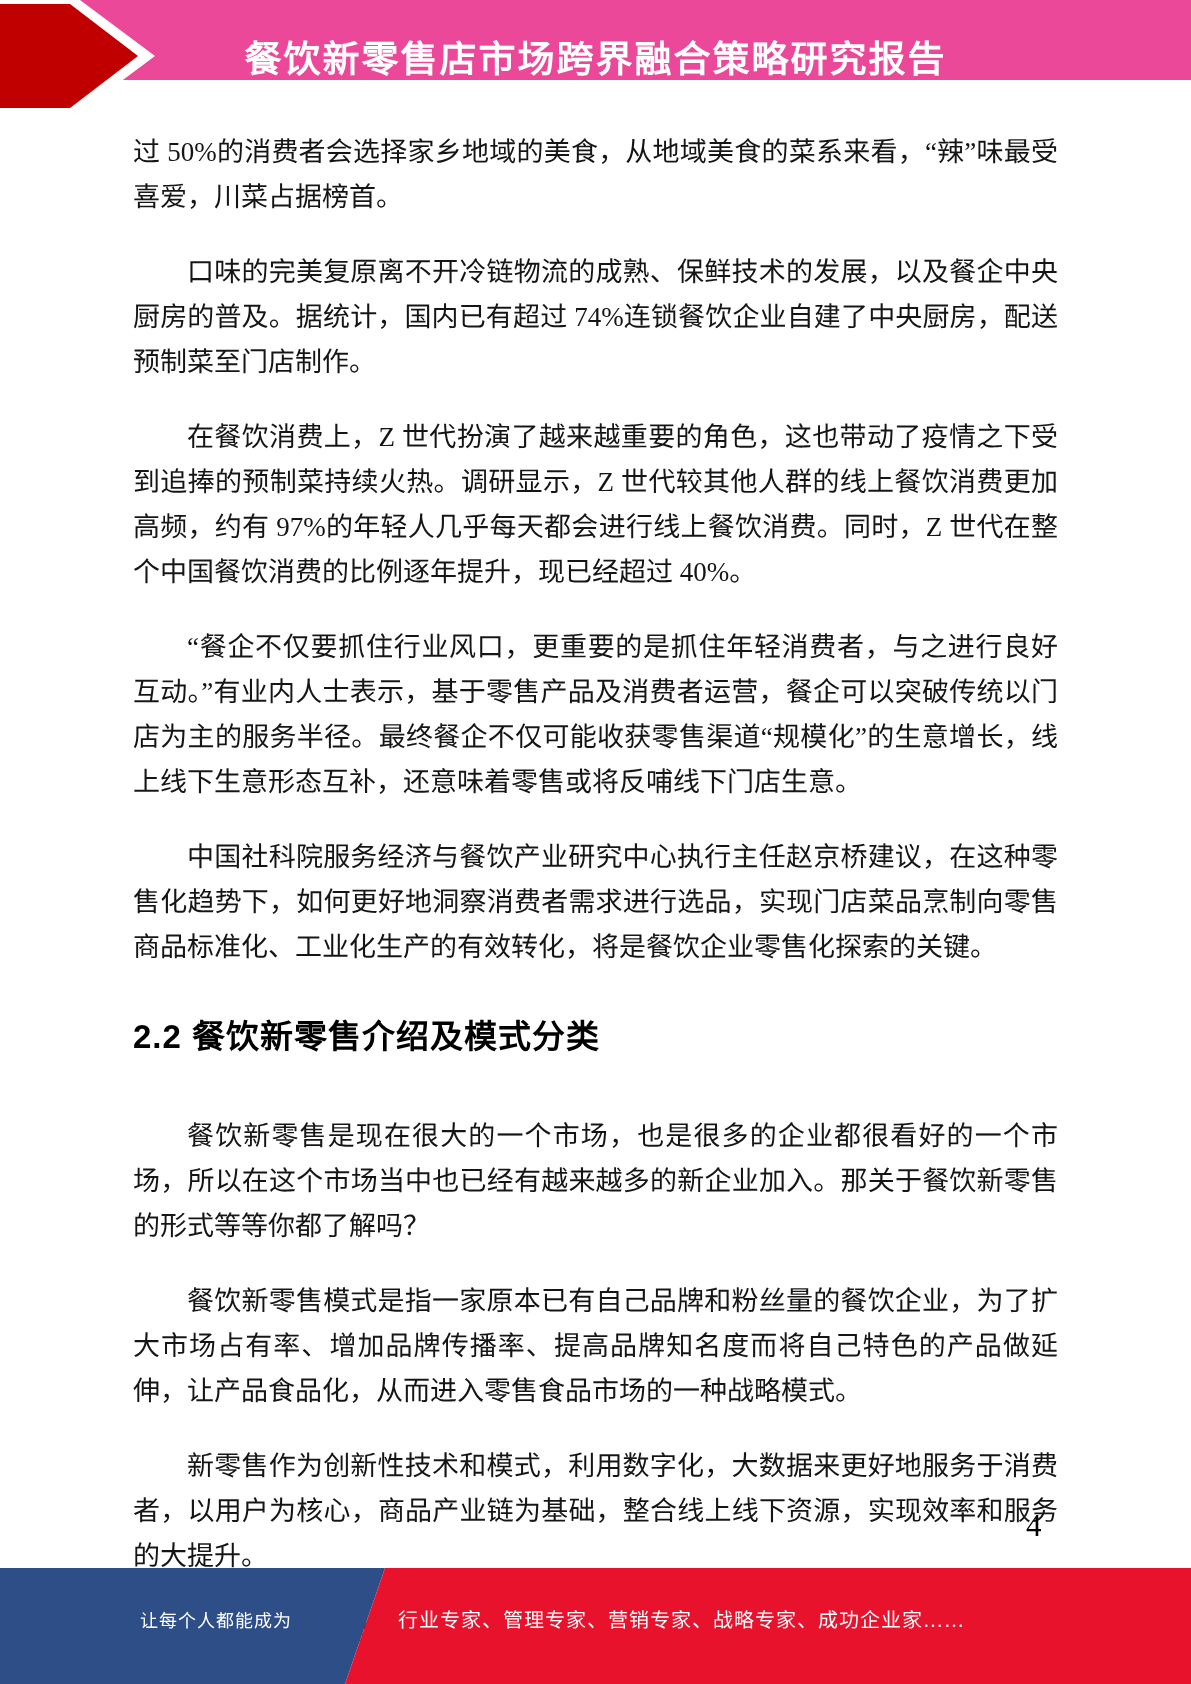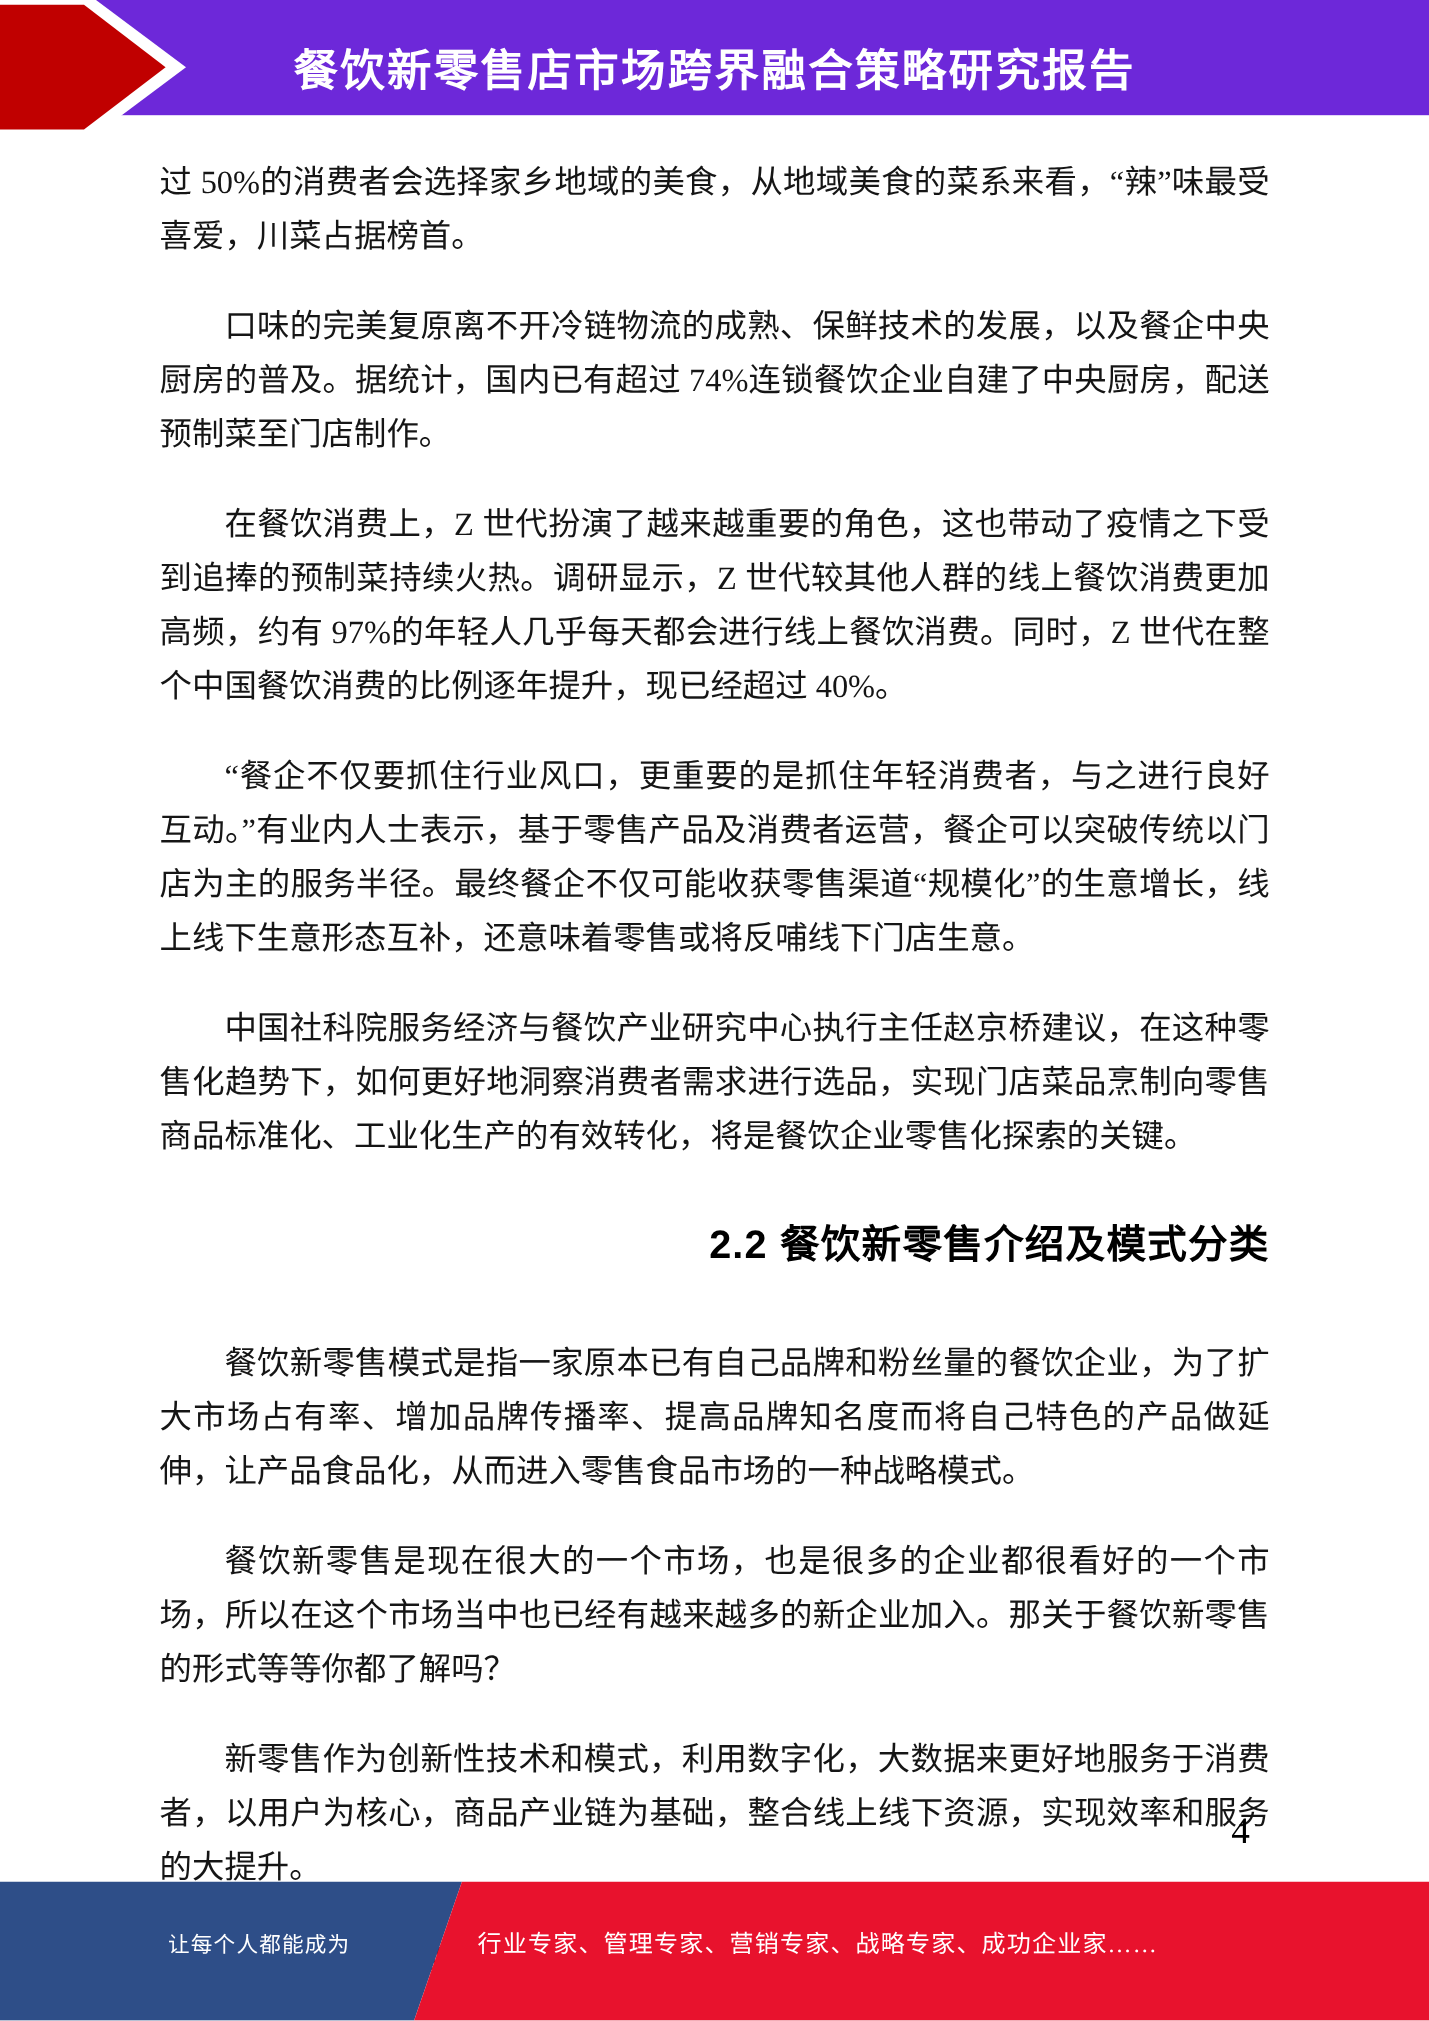--- a/index.html
+++ b/index.html
@@ -1,33 +1,33 @@
 <!DOCTYPE html>
 <html lang="zh-CN"><head>
 <meta charset="utf-8">
 <style>
   html,body{margin:0;padding:0;background:#e9e9e9;}
   .page{position:relative;width:1191px;height:1684px;margin:0 auto;background:#ffffff;overflow:hidden;
         font-family:"Liberation Serif","DejaVu Serif",serif;}
   
-  .banner{position:absolute;left:0;top:0;width:1191px;height:96px;background:#6d28d9;}
+  .banner{position:absolute;left:0;top:0;width:1191px;height:80px;background:#ec4899;}
   .banner-arrow{position:absolute;left:0;top:0;width:210px;height:112px;display:block;}
   .banner-title{position:absolute;left:0;top:0;width:1191px;height:112px;
         display:flex;align-items:center;justify-content:center;
         color:#ffffff;font-family:"Liberation Sans","DejaVu Sans",sans-serif;
         font-weight:bold;font-size:37px;letter-spacing:2px;}
   
   main{position:absolute;left:0;top:112px;width:1191px;padding:0;}
   .content{padding:18px 133px 0 133px;}
   .para{font-size:27px;line-height:45px;color:#151515;text-align:justify;
         text-indent:2em;margin:30px 0 0 0;}
   .para.no-indent{text-indent:0;}
   .heading{font-family:"Liberation Sans","DejaVu Sans",sans-serif;font-weight:bold;
         font-size:33px;line-height:42px;color:#000;margin:14px 0 0 0;letter-spacing:1px;}
-  .heading.major{margin-top:46px;text-align:right;}
+  .heading.major{margin-top:46px;}
   .heading + .para{margin-top:56px;}
   .content > :first-child{margin-top:0;}
   
   .page-number{position:absolute;left:1026px;top:1508px;font-size:31px;color:#000;}
   
   .page-footer{position:absolute;left:0;top:1568px;width:1191px;height:116px;}
   .footer-svg{position:absolute;left:0;top:0;width:1191px;height:116px;display:block;}
   .footer-left-text{position:absolute;left:140px;top:38px;color:#ffffff;font-size:18px;
         letter-spacing:1px;white-space:nowrap;}
   .footer-right-text{position:absolute;left:398px;top:36px;color:#ffffff;font-size:20px;
@@ -47,22 +47,22 @@
   </header>
 
   <main>
     <div class="content" id="content">
         <p class="para no-indent">过 50%的消费者会选择家乡地域的美食，从地域美食的菜系来看，“辣”味最受喜爱，川菜占据榜首。</p>
         <p class="para">口味的完美复原离不开冷链物流的成熟、保鲜技术的发展，以及餐企中央厨房的普及。据统计，国内已有超过 74%连锁餐饮企业自建了中央厨房，配送预制菜至门店制作。</p>
         <p class="para">在餐饮消费上，Z 世代扮演了越来越重要的角色，这也带动了疫情之下受到追捧的预制菜持续火热。调研显示，Z 世代较其他人群的线上餐饮消费更加高频，约有 97%的年轻人几乎每天都会进行线上餐饮消费。同时，Z 世代在整个中国餐饮消费的比例逐年提升，现已经超过 40%。</p>
         <p class="para">“餐企不仅要抓住行业风口，更重要的是抓住年轻消费者，与之进行良好互动。”有业内人士表示，基于零售产品及消费者运营，餐企可以突破传统以门店为主的服务半径。最终餐企不仅可能收获零售渠道“规模化”的生意增长，线上线下生意形态互补，还意味着零售或将反哺线下门店生意。</p>
         <p class="para">中国社科院服务经济与餐饮产业研究中心执行主任赵京桥建议，在这种零售化趋势下，如何更好地洞察消费者需求进行选品，实现门店菜品烹制向零售商品标准化、工业化生产的有效转化，将是餐饮企业零售化探索的关键。</p>
         <h2 class="heading major">2.2 餐饮新零售介绍及模式分类</h2>
+        <p class="para">餐饮新零售是现在很大的一个市场，也是很多的企业都很看好的一个市场，所以在这个市场当中也已经有越来越多的新企业加入。那关于餐饮新零售的形式等等你都了解吗？</p>
         <p class="para">餐饮新零售模式是指一家原本已有自己品牌和粉丝量的餐饮企业，为了扩大市场占有率、增加品牌传播率、提高品牌知名度而将自己特色的产品做延伸，让产品食品化，从而进入零售食品市场的一种战略模式。</p>
-        <p class="para">餐饮新零售是现在很大的一个市场，也是很多的企业都很看好的一个市场，所以在这个市场当中也已经有越来越多的新企业加入。那关于餐饮新零售的形式等等你都了解吗？</p>
         <p class="para">新零售作为创新性技术和模式，利用数字化，大数据来更好地服务于消费者，以用户为核心，商品产业链为基础，整合线上线下资源，实现效率和服务的大提升。</p>
         <p class="para">这种模式有哪些分类？</p>
       </div>
   </main>
 
   <div class="page-number">4</div>
 
   <footer class="page-footer">
     <svg class="footer-svg" viewBox="0 0 1191 116" xmlns="http://www.w3.org/2000/svg" preserveAspectRatio="none">
       <polygon points="0,0 385,0 345,116 0,116" fill="#2E4E88"></polygon>

